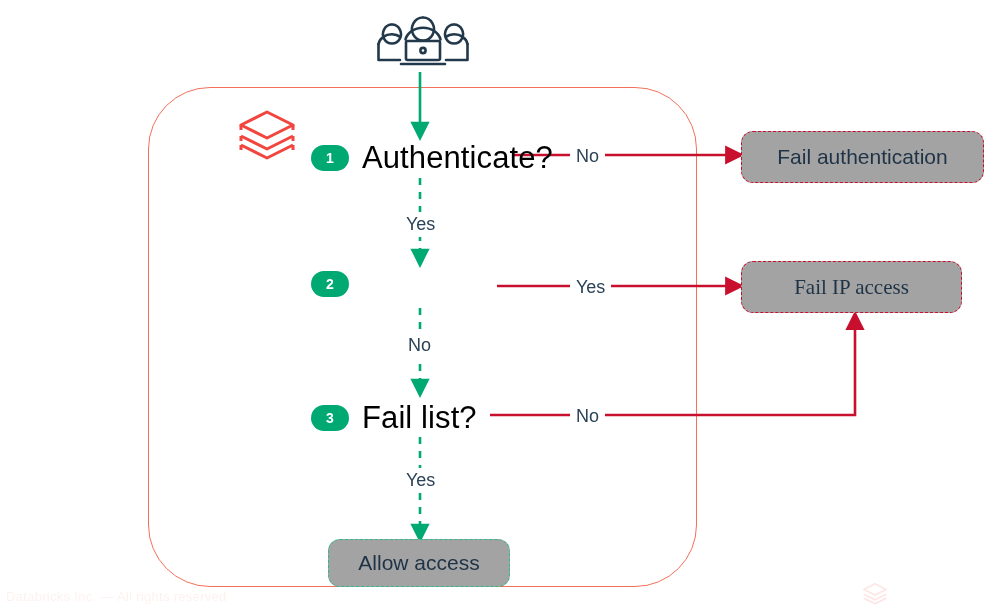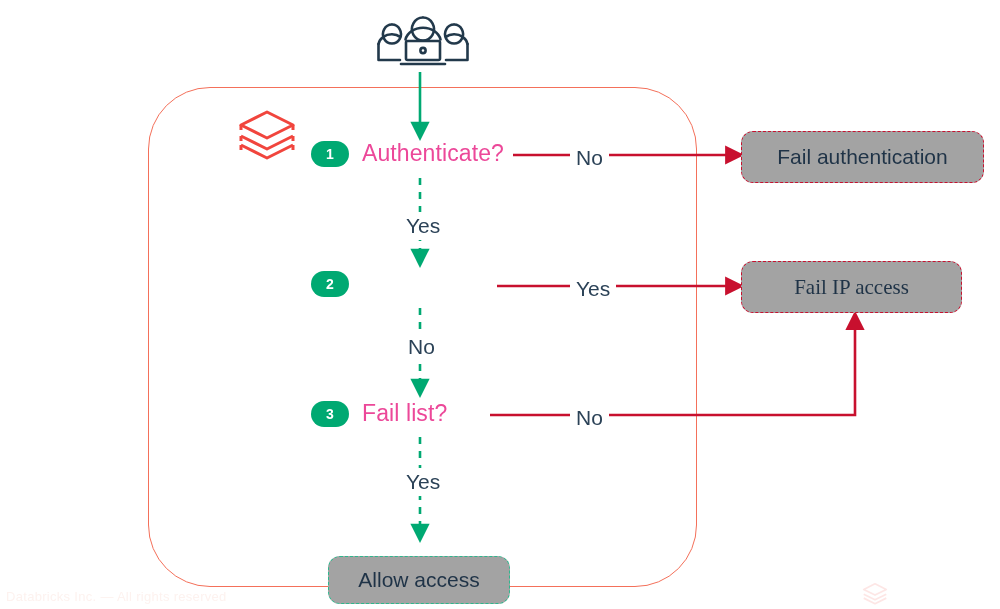--- a/index.html
+++ b/index.html
@@ -76,32 +76,32 @@
     color: #ffffff;
     font-size: 14px;
     font-weight: 700;
     display: flex;
     align-items: center;
     justify-content: center;
     margin-right: 13px;
     flex: 0 0 auto;
   }
   .decision-label {
-    font-size: 23px;
-    color: #ec4899;
+    font-size: 31px;
+    color: #000000;
     letter-spacing: 0.1px;
   }
   #decision-1 { left: 311px; top: 140px; }
   #decision-2 { left: 311px; top: 271px; }
   #decision-3 { left: 311px; top: 400px; }
 
   
   .edge-label {
     position: absolute;
-    font-size: 21px;
+    font-size: 18px;
     color: #2b4257;
     background: #ffffff;
     padding: 2px 6px;
     text-align: center;
     white-space: nowrap;
   }
   #label-yes-1 { left: 400px; top: 212px; }
   #label-no-2  { left: 402px; top: 333px; }
   #label-yes-3 { left: 400px; top: 468px; }
   #label-no-1  { left: 570px; top: 144px; }
@@ -121,21 +121,21 @@
     background: #a3a3a3;
   }
   .term-fail {
     border: 1.8px dashed #c8102e;
   }
   .term-allow {
     border: 1.8px dashed #2db88d;
   }
   #box-fail-auth { left: 741px; top: 131px; width: 243px; height: 52px; }
   #box-fail-ip   { left: 741px; top: 261px; width: 221px; height: 52px; font-family: Liberation Serif, serif; }
-  #box-allow     { left: 328px; top: 539px; width: 182px; height: 48px; margin-top: 17px; }
+  #box-allow     { left: 328px; top: 539px; width: 182px; height: 48px; }
 
   
   .footer-text {
     position: absolute;
     left: 6px;
     top: 589px;
     font-size: 13px;
     color: #fdf2ef;
     letter-spacing: 0.3px;
     white-space: nowrap;

